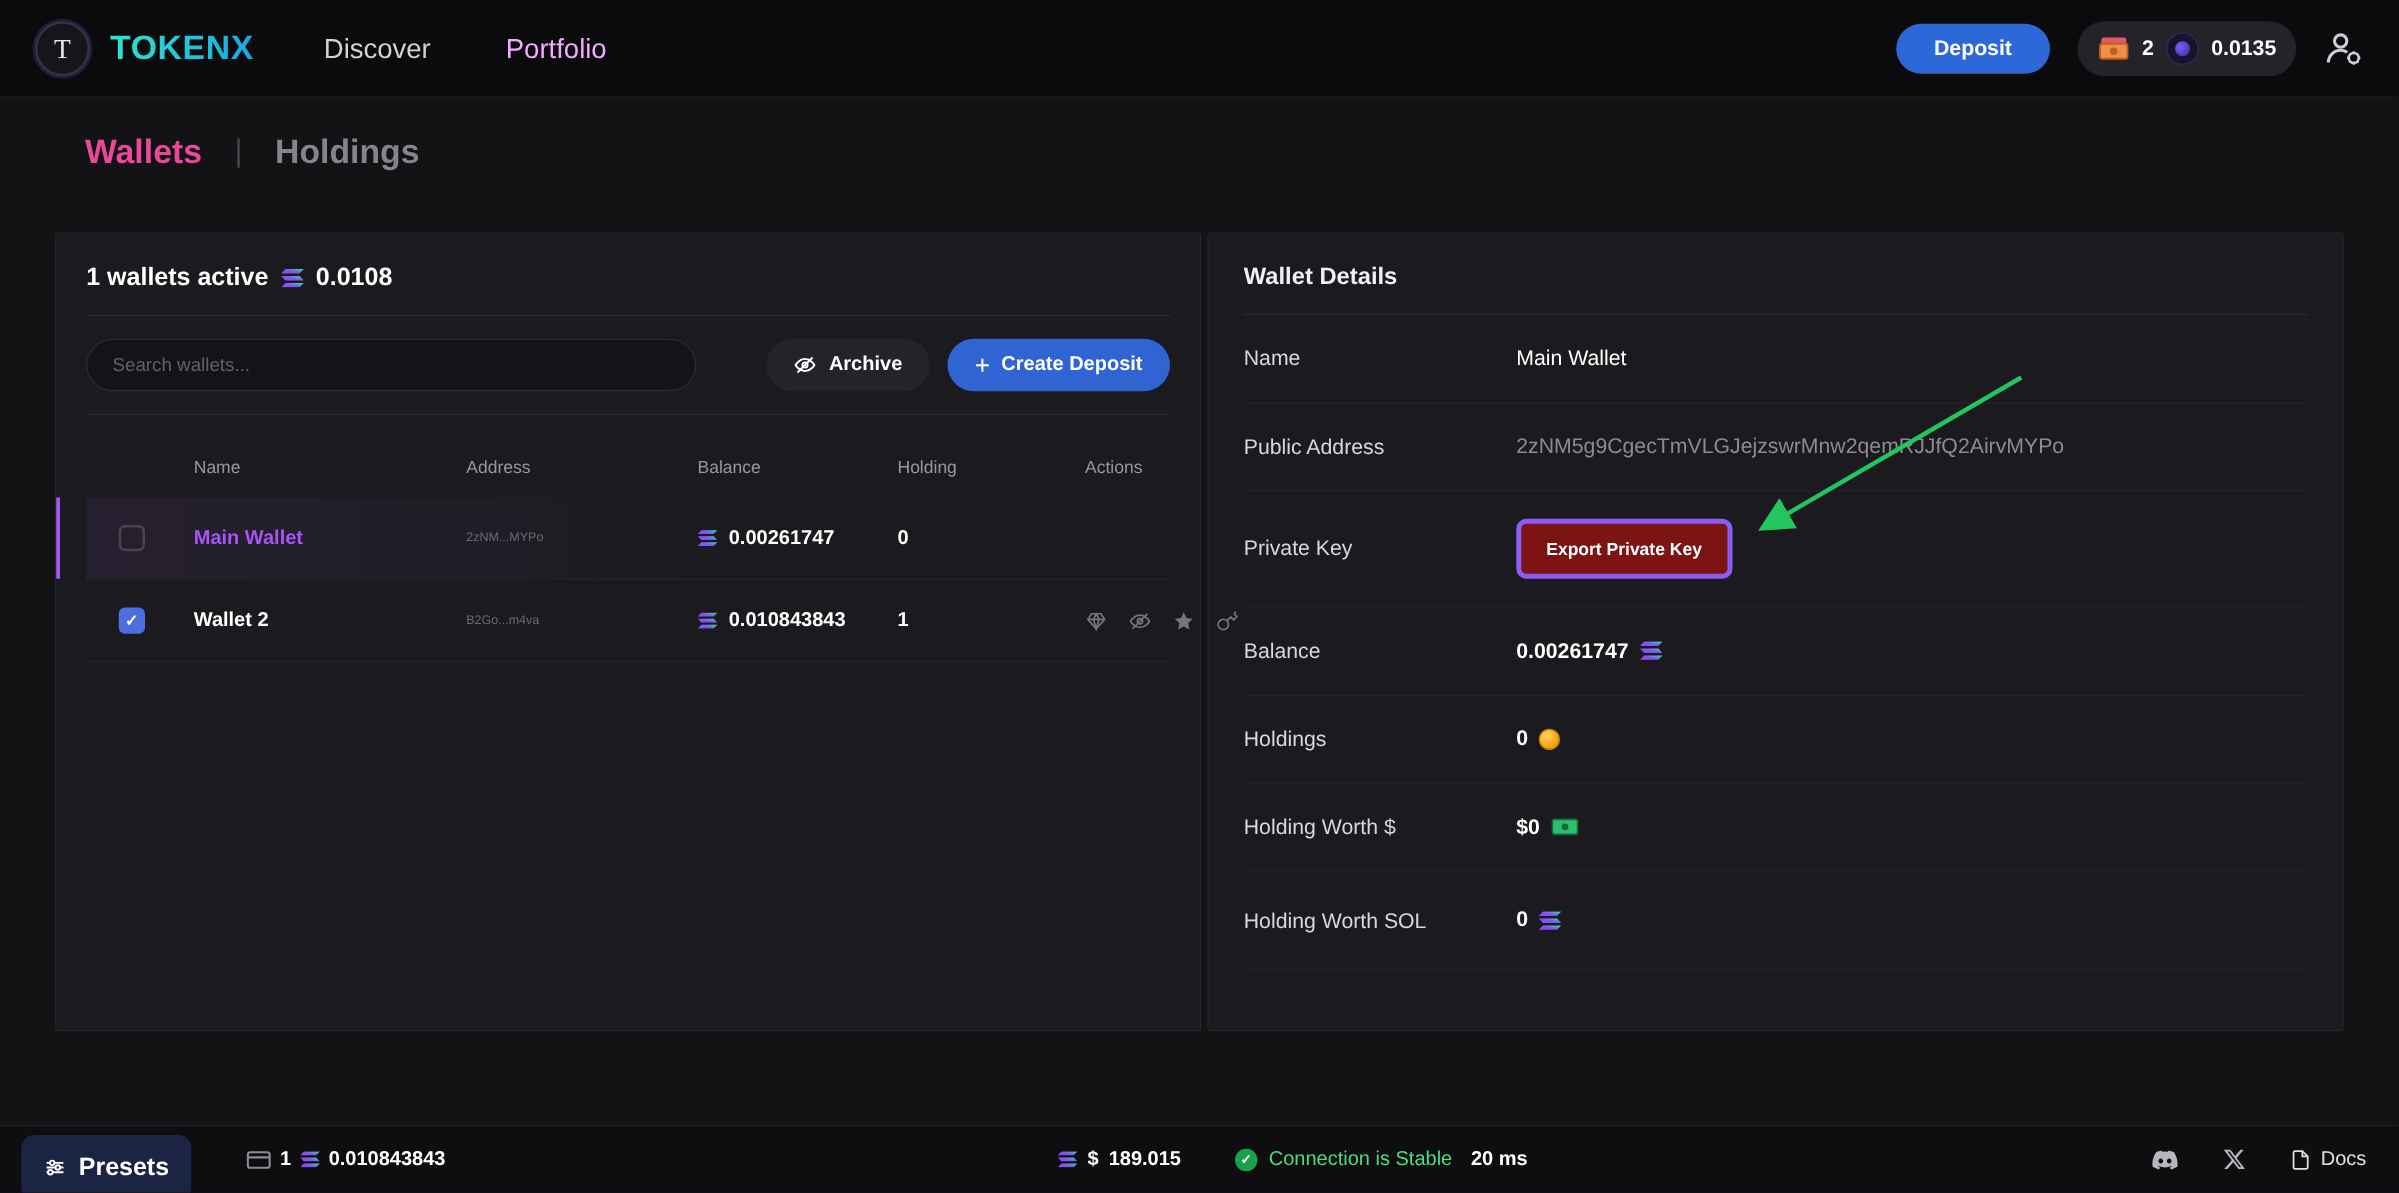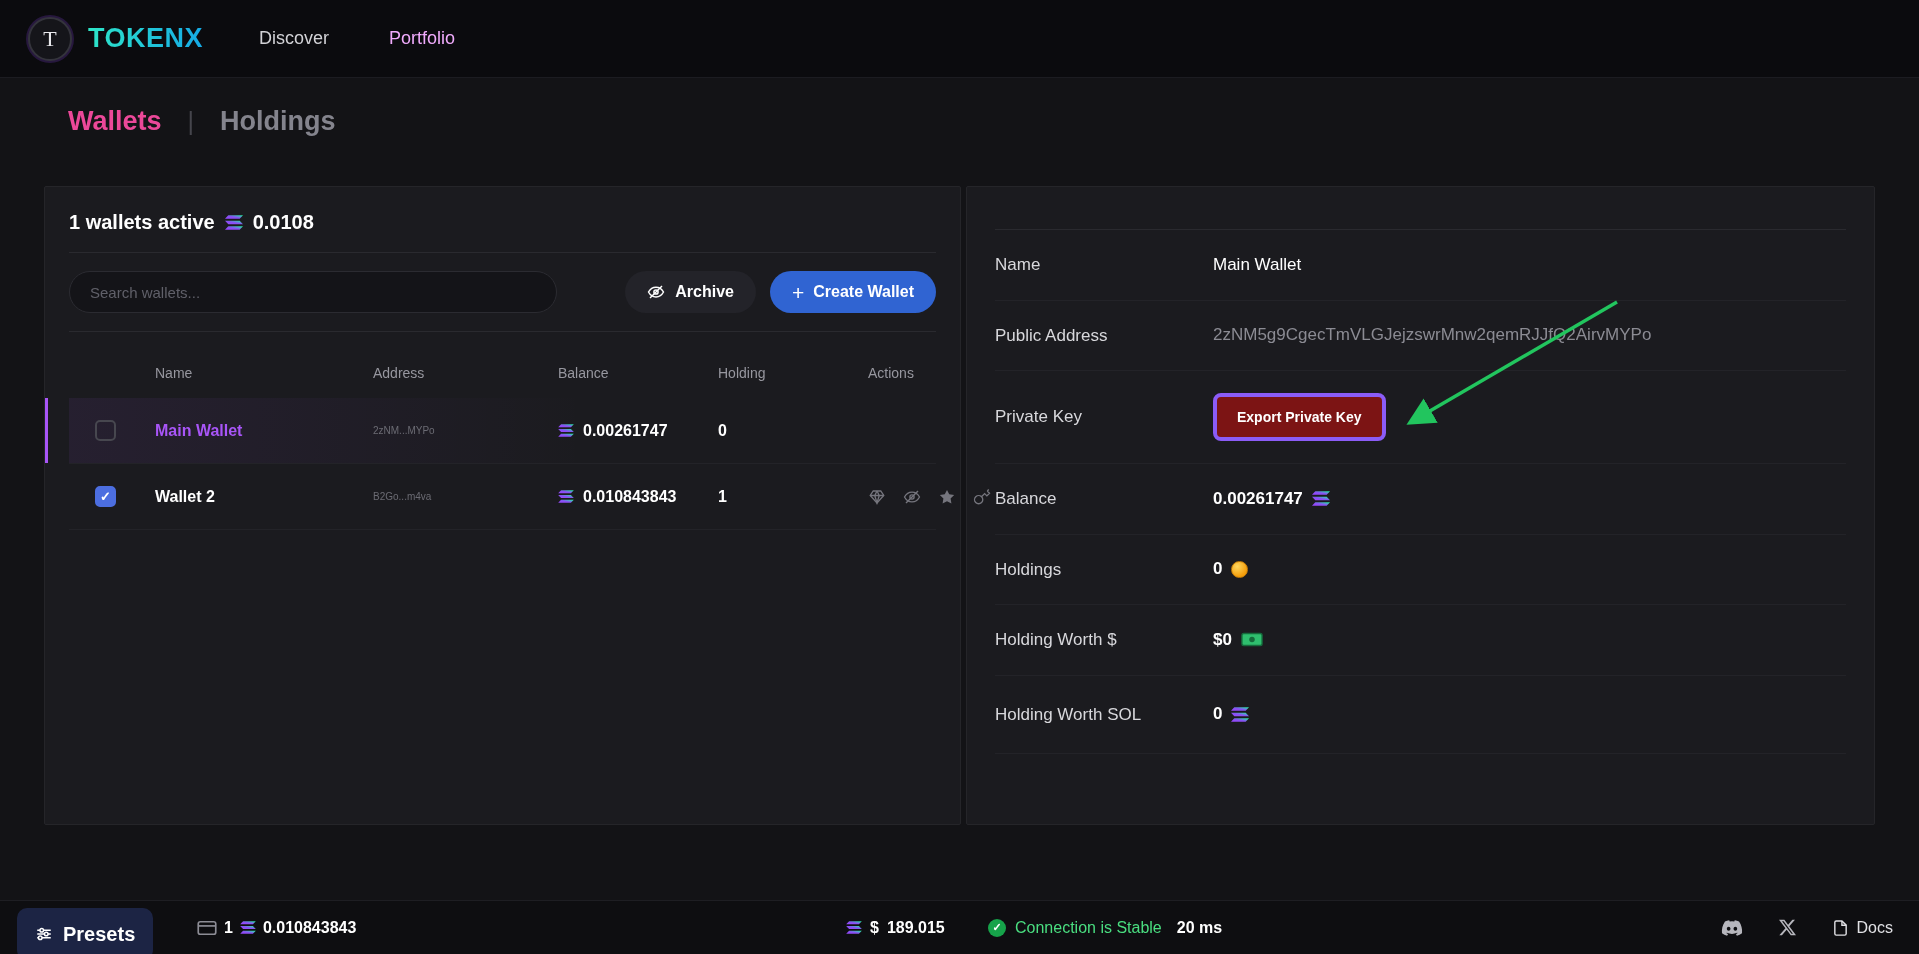--- a/index.html
+++ b/index.html
@@ -10,21 +10,21 @@
   }
   [data-interactable="true"]{cursor:pointer}
 
   
   .topnav{height:78px;background:#0b0b0e;border-bottom:1px solid #1c1c21;display:flex;align-items:center;padding:0 28px}
   .logo{width:44px;height:44px;border-radius:50%;background:#15151a;border:2px solid #34343c;
     box-shadow:0 0 0 2px rgba(124,62,208,.25);display:flex;align-items:center;justify-content:center;
     font-family:"Liberation Serif",serif;font-size:22px;color:#e8e8ec;flex:none}
   .brand{margin-left:16px;font-size:27px;font-weight:700;letter-spacing:.5px;
     background:linear-gradient(90deg,#2ee6c8,#15aae6);-webkit-background-clip:text;background-clip:text;color:transparent}
-  .nav-links{display:flex;gap:60px;margin-left:56px;font-size:18px}
+  .nav-links{display:flex;gap:60px;margin-left:56px;font-size:22px}
   .nav-link{color:#d2d2d6}
   .nav-link.active{color:#f0abfc}
   .topnav-right{margin-left:auto;display:flex;align-items:center;gap:22px}
   .deposit-btn{background:#2d68d8;color:#fff;border:none;height:40px;padding:0 30px;border-radius:20px;
     font-size:17px;font-weight:600;font-family:inherit}
   .balance-pill{background:#232329;border-radius:22px;height:44px;display:flex;align-items:center;gap:10px;padding:0 16px}
   .cash-icon{width:26px;height:22px}
   .pill-num{font-size:17px;font-weight:700;color:#fff}
   .token-circle{width:26px;height:26px;border-radius:50%;background:#14142c;border:1px solid #2c2c52;
     display:flex;align-items:center;justify-content:center}
@@ -129,20 +129,41 @@
 
 <header class="topnav" data-interactable="false">
   <div class="logo" data-interactable="true">
     <span data-interactable="false">T</span>
   </div>
   <div class="brand" data-interactable="false">TOKENX</div>
   <nav class="nav-links" data-interactable="false">
     <span class="nav-link" data-interactable="true">Discover</span>
     <span class="nav-link active" data-interactable="true">Portfolio</span>
   </nav>
+  <div class="topnav-right" data-interactable="false">
+    <button class="deposit-btn" data-interactable="true">Deposit</button>
+    <div class="balance-pill" data-interactable="true">
+      <svg class="cash-icon" viewBox="0 0 26 22" data-interactable="false">
+        <rect x="3" y="2" width="20" height="7" rx="2" fill="#e4586a"></rect>
+        <rect x="2" y="7" width="22" height="12" rx="2" fill="#f09048" stroke="#c05f1e" stroke-width="1.5"></rect>
+        <circle cx="13" cy="13" r="3" fill="#c05f1e"></circle>
+      </svg>
+      <span class="pill-num" data-interactable="false">2</span>
+      <span class="token-circle" data-interactable="false">
+          <span class="token-dot"></span>
+        </span>
+      <span class="pill-num" data-interactable="false">0.0135</span>
+    </div>
+    <svg class="user-icon" viewBox="0 0 26 24" fill="none" stroke="currentColor" stroke-width="2" data-interactable="true">
+      <circle cx="11" cy="7" r="4"></circle>
+      <path d="M3 21c0-4.4 3.6-8 8-8 1.6 0 3 .5 4.3 1.3"></path>
+      <circle cx="19.5" cy="18" r="3.2" stroke-width="1.7"></circle>
+      <path d="M19.5 13.6v1.4M19.5 21v1.4M15.2 18h1.4M22.4 18h1.4M16.6 15.1l1 1M21.5 20l1 1M16.6 20.9l1-1M21.5 16.1l1-1" stroke-width="1.5"></path>
+    </svg>
+  </div>
 </header>
 
 <div class="tabs" data-interactable="false">
   <span class="tab" data-interactable="true">Wallets</span>
   <span class="tab-sep" data-interactable="false">|</span>
   <span class="tab inactive" data-interactable="true">Holdings</span>
 </div>
 
 <div class="panels" data-interactable="false">
 
@@ -163,21 +184,21 @@
       <button class="btn-archive" data-interactable="true">
         <svg class="eye-icon" viewBox="0 0 24 24" fill="none" stroke="currentColor" stroke-width="2" data-interactable="false">
           <path d="M2 12s3.5-6.5 10-6.5S22 12 22 12s-3.5 6.5-10 6.5S2 12 2 12z"></path>
           <circle cx="12" cy="12" r="2.8"></circle>
           <path d="M4 20L20 4"></path>
         </svg>
         <span data-interactable="false">Archive</span>
       </button>
       <button class="btn-create" data-interactable="true">
         <span class="plus" data-interactable="false">+</span>
-        <span data-interactable="false">Create Wallet</span>
+        <span data-interactable="false">Create Deposit</span>
       </button>
     </div>
     <div class="divider" data-interactable="false"></div>
 
     <div class="wtable" data-interactable="false">
       <div class="thead" data-interactable="false">
         <span></span>
         <span data-interactable="false">Name</span>
         <span data-interactable="false">Address</span>
         <span data-interactable="false">Balance</span>
@@ -229,20 +250,21 @@
           </svg>
           <svg class="action-icon" viewBox="0 0 24 24" fill="none" stroke="currentColor" stroke-width="1.8" data-interactable="true">
             <path d="M21 2l-2 2m-7.61 7.61a5.5 5.5 0 1 1-7.778 7.778 5.5 5.5 0 0 1 7.777-7.777zm0 0L15.5 7.5l3 3L22 7l-3-3"></path>
           </svg>
         </span>
       </div>
     </div>
   </section>
 
   <section class="panel right" data-interactable="false">
+    <div class="rp-title" data-interactable="false">Wallet Details</div>
     <div class="divider" data-interactable="false"></div>
 
     <div class="frow" data-interactable="false">
       <span class="flabel" data-interactable="false">Name</span>
       <span class="fvalue" data-interactable="false">Main Wallet</span>
     </div>
 
     <div class="frow" data-interactable="false">
       <span class="flabel" data-interactable="false">Public Address</span>
       <span class="fvalue addr" data-interactable="false">2zNM5g9CgecTmVLGJejzswrMnw2qemRJJfQ2AirvMYPo</span>

